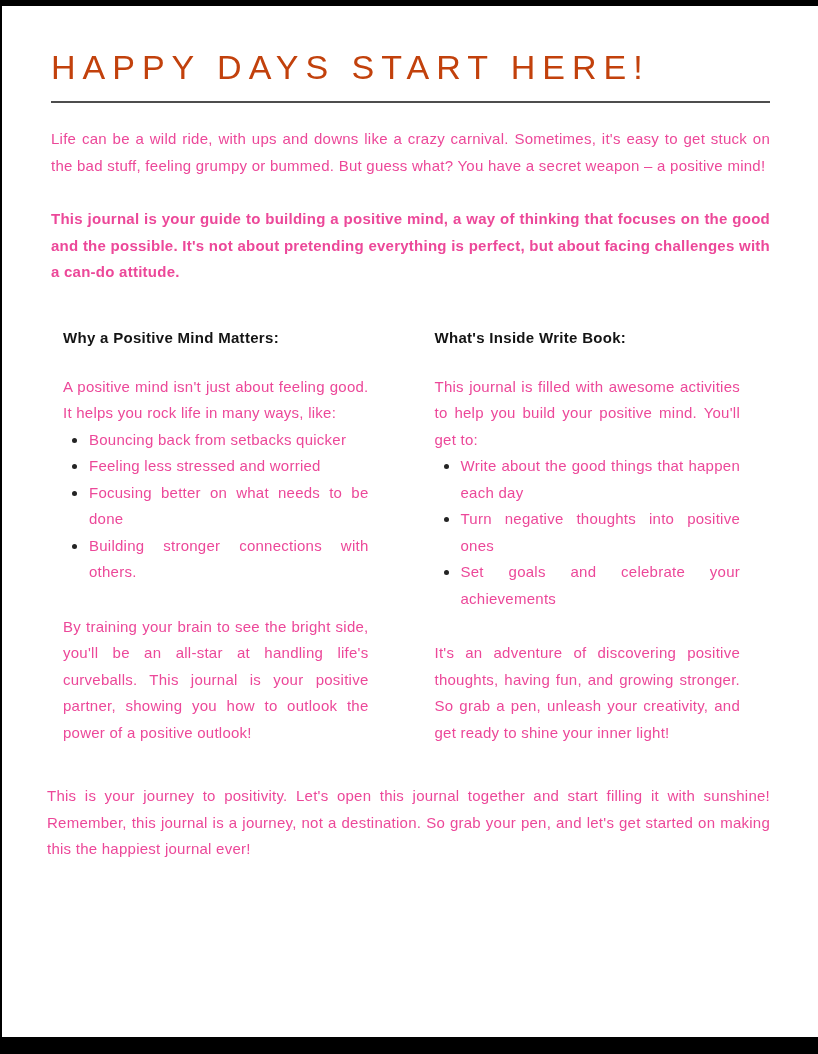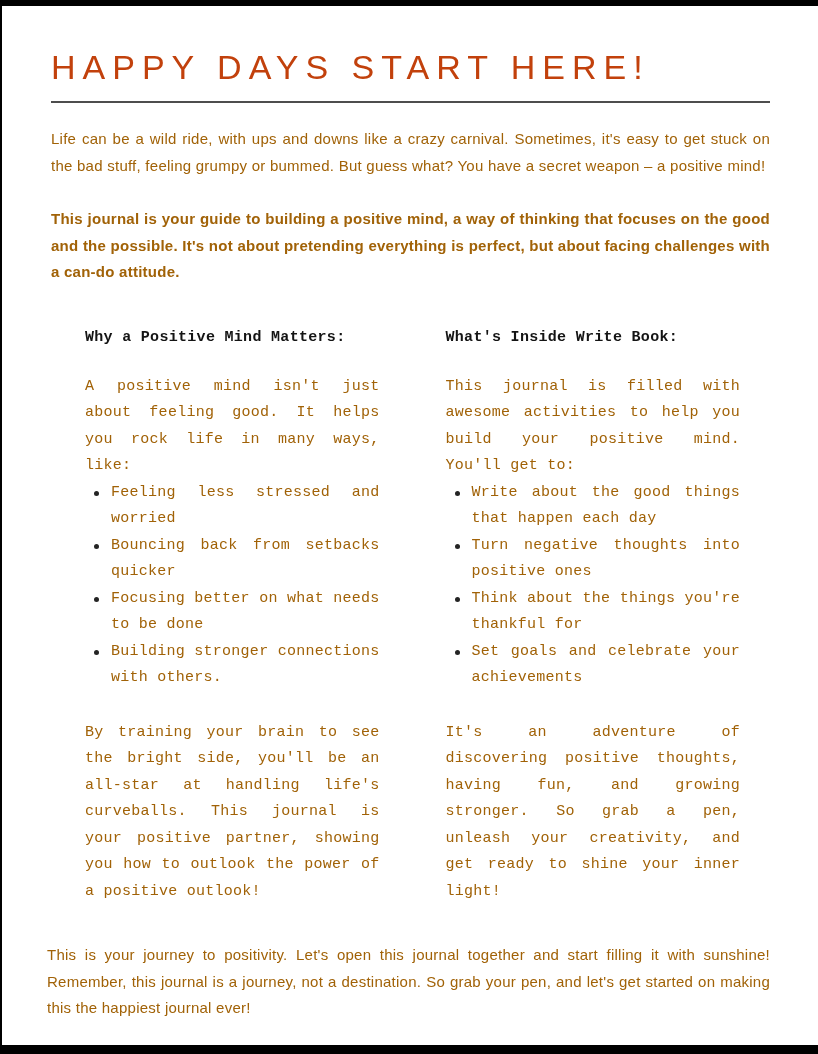--- a/index.html
+++ b/index.html
@@ -51,34 +51,33 @@
   .title-divider {
     margin-top: 14px;
     border: 0;
     border-bottom: 2px solid #4d4d4d;
   }
 
   p, li {
     font-size: 15px;
     line-height: 26.5px;
     letter-spacing: 0.25px;
-    color: #a16207;
+    color: #ec4899;
     text-align: justify;
   }
 
   .intro p:first-child { margin-top: 23px; }
   .intro p + p { margin-top: 27px; font-weight: bold; }
 
   .columns {
     display: flex;
     margin-top: 43px;
-    margin-left: 34px;
+    margin-left: 12px;
     margin-right: 30px;
     gap: 66px;
-    font-family: Liberation Mono, monospace;
   }
 
   .column { flex: 1 1 0; min-width: 0; }
 
   .column-heading {
     font-size: 15px;
     font-weight: bold;
     letter-spacing: 0.3px;
     color: #141414;
     text-align: left;
@@ -130,35 +129,34 @@
     <p>Life can be a wild ride, with ups and downs like a crazy carnival. Sometimes, it's easy to get stuck on the bad stuff, feeling grumpy or bummed. But guess what? You have a secret weapon – a positive mind!</p>
     <p>This journal is your guide to building a positive mind, a way of thinking that focuses on the good and the possible. It's not about pretending everything is perfect, but about facing challenges with a can-do attitude.</p>
   </div>
 
   <div class="columns">
 
     <div class="column">
       <h2 class="column-heading">Why a Positive Mind Matters:</h2>
       <p class="lead">A positive mind isn't just about feeling good. It helps you rock life in many ways, like:</p>
       <ul>
+        <li>Bouncing back from setbacks quicker</li>
         <li>Feeling less stressed and worried</li>
-        <li>Bouncing back from setbacks quicker</li>
         <li>Focusing better on what needs to be done</li>
         <li>Building stronger connections with others.</li>
       </ul>
       <p class="outro">By training your brain to see the bright side, you'll be an all-star at handling life's curveballs. This journal is your positive partner, showing you how to outlook the power of a positive outlook!</p>
     </div>
 
     <div class="column">
       <h2 class="column-heading">What's Inside Write Book:</h2>
       <p class="lead">This journal is filled with awesome activities to help you build your positive mind. You'll get to:</p>
       <ul>
         <li>Write about the good things that happen each day</li>
         <li>Turn negative thoughts into positive ones</li>
-        <li>Think about the things you're thankful for</li>
         <li>Set goals and celebrate your achievements</li>
       </ul>
       <p class="outro">It's an adventure of discovering positive thoughts, having fun, and growing stronger. So grab a pen, unleash your creativity, and get ready to shine your inner light!</p>
     </div>
 
   </div>
 
   <p class="closing">This is your journey to positivity. Let's open this journal together and start filling it with sunshine! Remember, this journal is a journey, not a destination. So grab your pen, and let's get started on making this the happiest journal ever!</p>
 
 </div>

